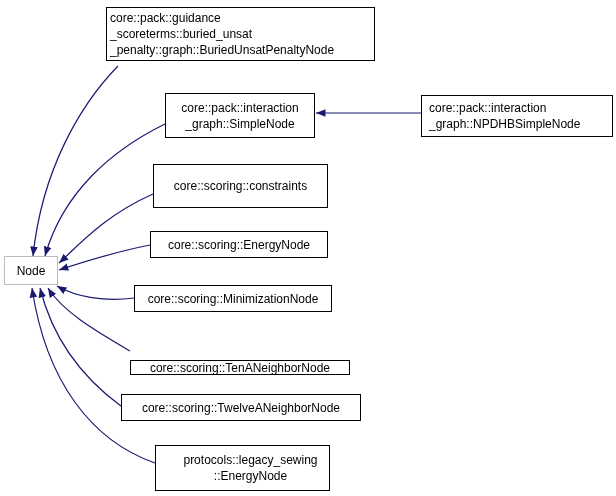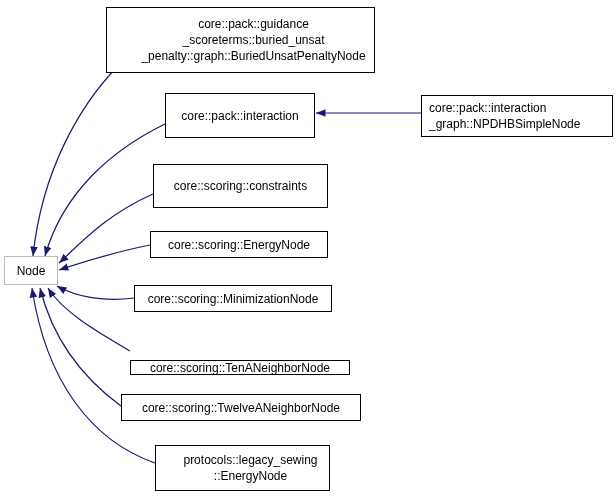--- a/index.html
+++ b/index.html
@@ -64,27 +64,28 @@
         <path d="M 130,351 C 96,331 63,312 48,288" fill="none" stroke="#191970" stroke-width="1.2" marker-end="url(#arrowhead)"></path>
         <path d="M 121,406 C 80,376 52,336 40,288" fill="none" stroke="#191970" stroke-width="1.2" marker-end="url(#arrowhead)"></path>
         <path d="M 155,463 C 92,441 46,382 32,288" fill="none" stroke="#191970" stroke-width="1.2" marker-end="url(#arrowhead)"></path>
         <path d="M 421,113 L 316,113" fill="none" stroke="#191970" stroke-width="1.2" marker-end="url(#arrowhead)"></path>
       </g>
   </svg>
   <div>
       <div class="node-box align-center current" style="left: 4px; top: 256px; width: 54px; height: 29px;">
         <span class="node-line">Node</span>
       </div>
-      <div class="node-box align-left" style="left: 106px; top: 7px; width: 269px; height: 66px; padding-left: 26px; align-items: center;">
+      <div class="node-box align-left" style="left: 106px; top: 7px; width: 269px; height: 54px; padding-left: 3px;">
         <span class="node-line">core::pack::guidance</span>
         <span class="node-line">_scoreterms::buried_unsat</span>
         <span class="node-line">_penalty::graph::BuriedUnsatPenaltyNode</span>
       </div>
       <div class="node-box align-center" style="left: 165px; top: 93px; width: 150px; height: 45px;">
         <span class="node-line">core::pack::interaction</span>
+        <span class="node-line">_graph::SimpleNode</span>
       </div>
       <div class="node-box align-left" style="left: 421px; top: 95px; width: 192px; height: 42px; padding-left: 7px;">
         <span class="node-line">core::pack::interaction</span>
         <span class="node-line">_graph::NPDHBSimpleNode</span>
       </div>
       <div class="node-box align-center" style="left: 153px; top: 164px; width: 175px; height: 44px;">
         <span class="node-line">core::scoring::constraints</span>
       </div>
       <div class="node-box align-center" style="left: 150px; top: 231px; width: 178px; height: 27px;">
         <span class="node-line">core::scoring::EnergyNode</span>

